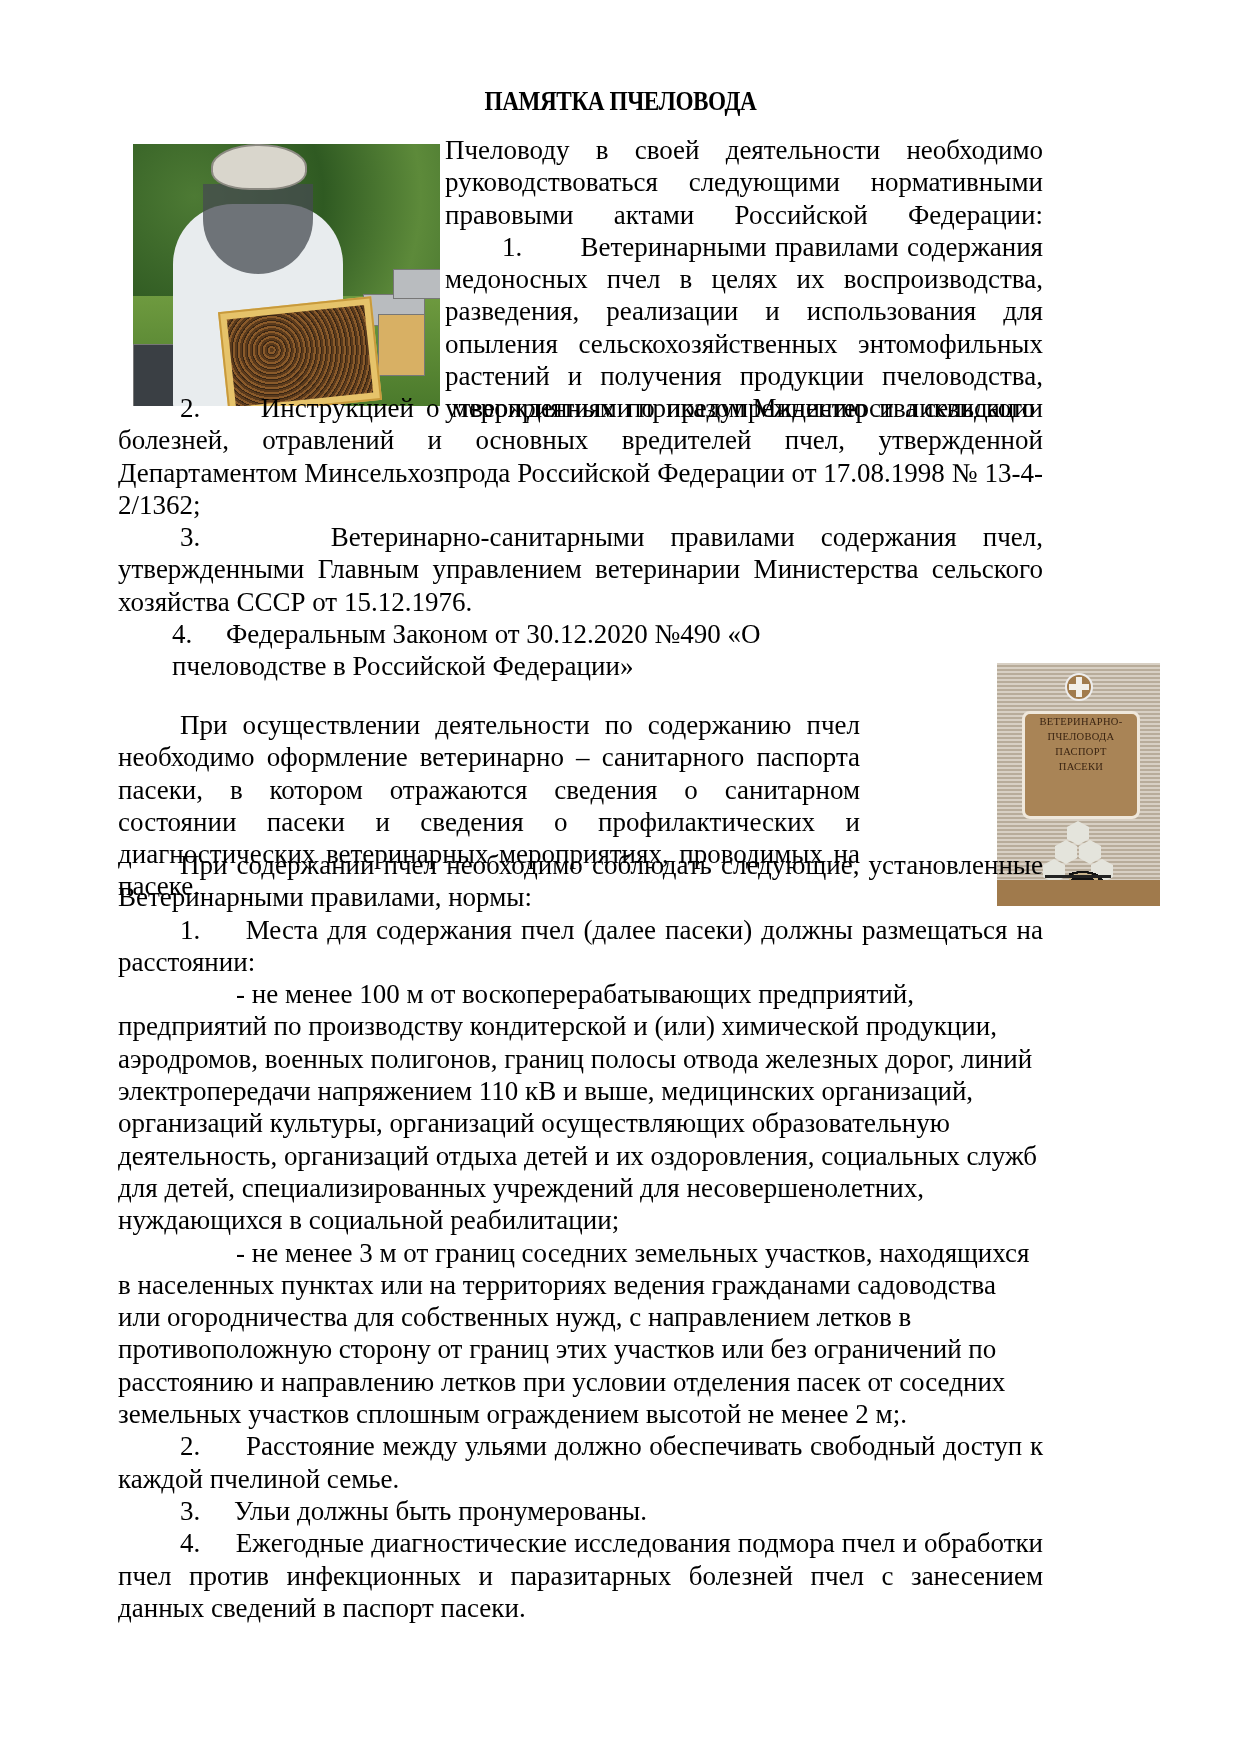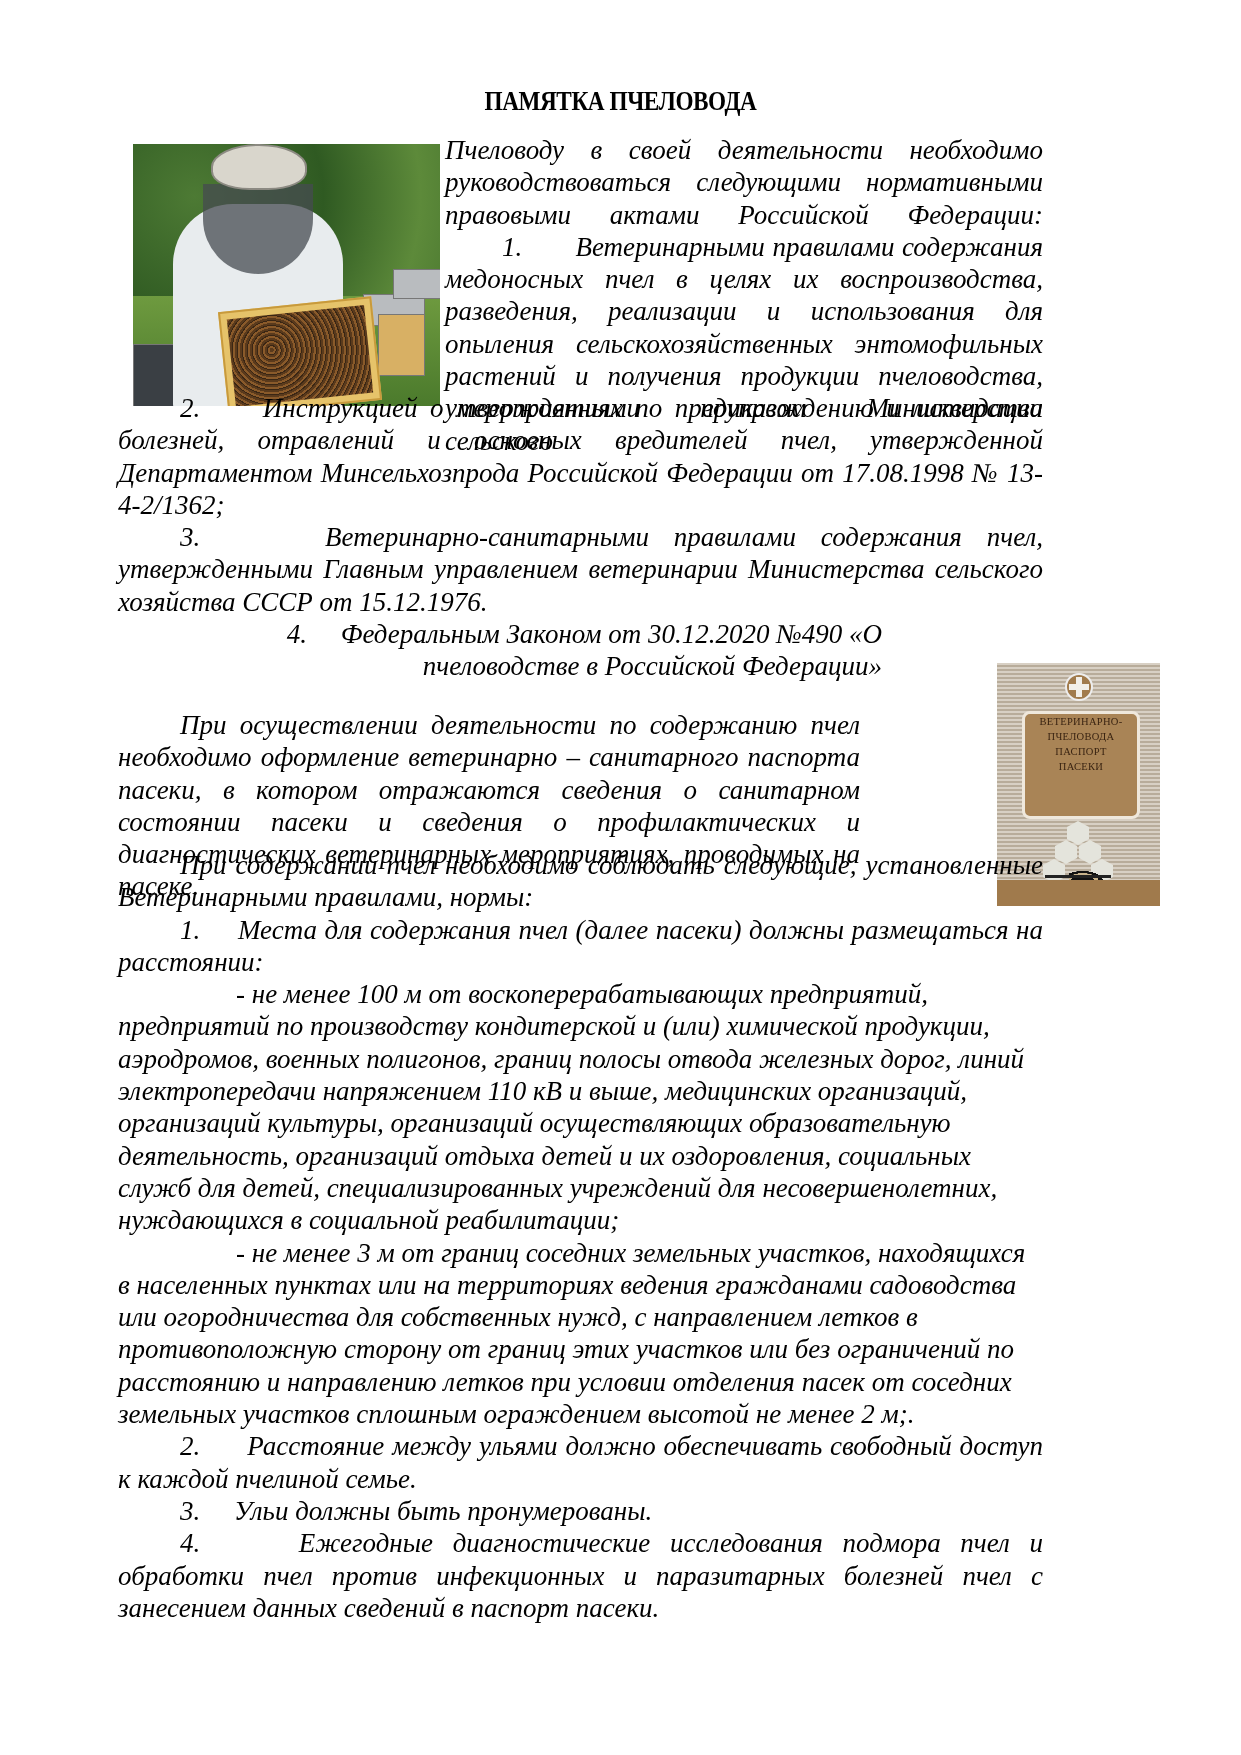--- a/index.html
+++ b/index.html
@@ -10,21 +10,21 @@
       font-family: "Liberation Serif", "DejaVu Serif", serif;
       margin-top: 46px;
     }
     .title {
       position: absolute; left: 0; top: 40px; width: 1241px; text-align: center;
       font-size: 27px; font-weight: bold; letter-spacing: -0.5px;
       transform: scaleX(0.86); transform-origin: center;
     }
     .txt {
       position: absolute; font-size: 27px; line-height: 32.3px;
-      text-align: justify; transform-origin: left top; font-style: italic;
+      text-align: justify; transform-origin: left top;
     }
     .txt p { margin: 0; }
     .ind { text-indent: 62px; }
     .ind2 { text-indent: 118px; }
     .line-j { text-align-last: justify; }
     .nojust { text-align: left; }
 
     
     .photo {
       position: absolute; left: 133px; top: 98px; width: 307px; height: 262px;
@@ -95,21 +95,21 @@
     <p class="ind">
       <span>2.</span>&nbsp;&nbsp;&nbsp;&nbsp;
       <span>Инструкцией о мероприятиях по предупреждению и ликвидации болезней, отравлений и основных вредителей пчел, утвержденной Департаментом Минсельхозпрода Российской Федерации от 17.08.1998 № 13-4-2/1362;</span>
     </p>
     <p class="ind">
       <span>3.</span>&nbsp;&nbsp;&nbsp;&nbsp;
       <span>Ветеринарно-санитарными правилами содержания пчел, утвержденными Главным управлением ветеринарии Министерства сельского хозяйства СССР от 15.12.1976.</span>
     </p>
   </div>
 
-  <div class="txt nojust" style="left:172px; top:572px; width:710px; text-align:right;">
+  <div class="txt nojust" style="left:172px; top:572px; width:710px; text-align:left;">
     <p>
       <span>4.</span>&nbsp;&nbsp;&nbsp;&nbsp;
       <span>Федеральным Законом от 30.12.2020 №490 «О пчеловодстве в Российской Федерации»</span>
     </p>
   </div>
 
   <div class="txt" style="left:118px; top:663px; width:742px;">
     <p class="ind">При осуществлении деятельности по содержанию пчел необходимо оформление ветеринарно – санитарного паспорта пасеки, в котором отражаются сведения о санитарном состоянии пасеки и сведения о профилактических и диагностических ветеринарных мероприятиях, проводимых на пасеке.</p>
   </div>
 

